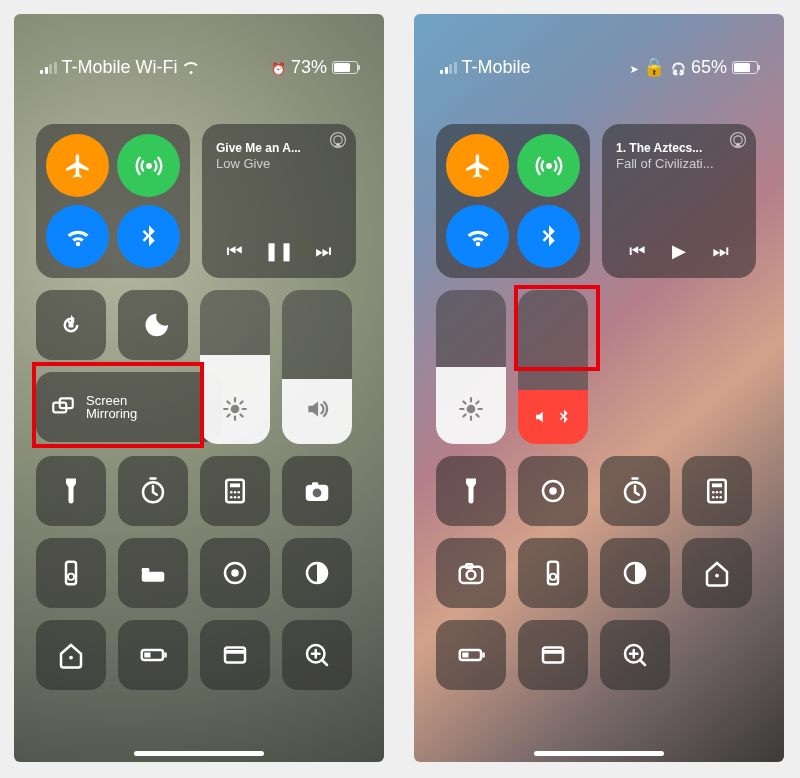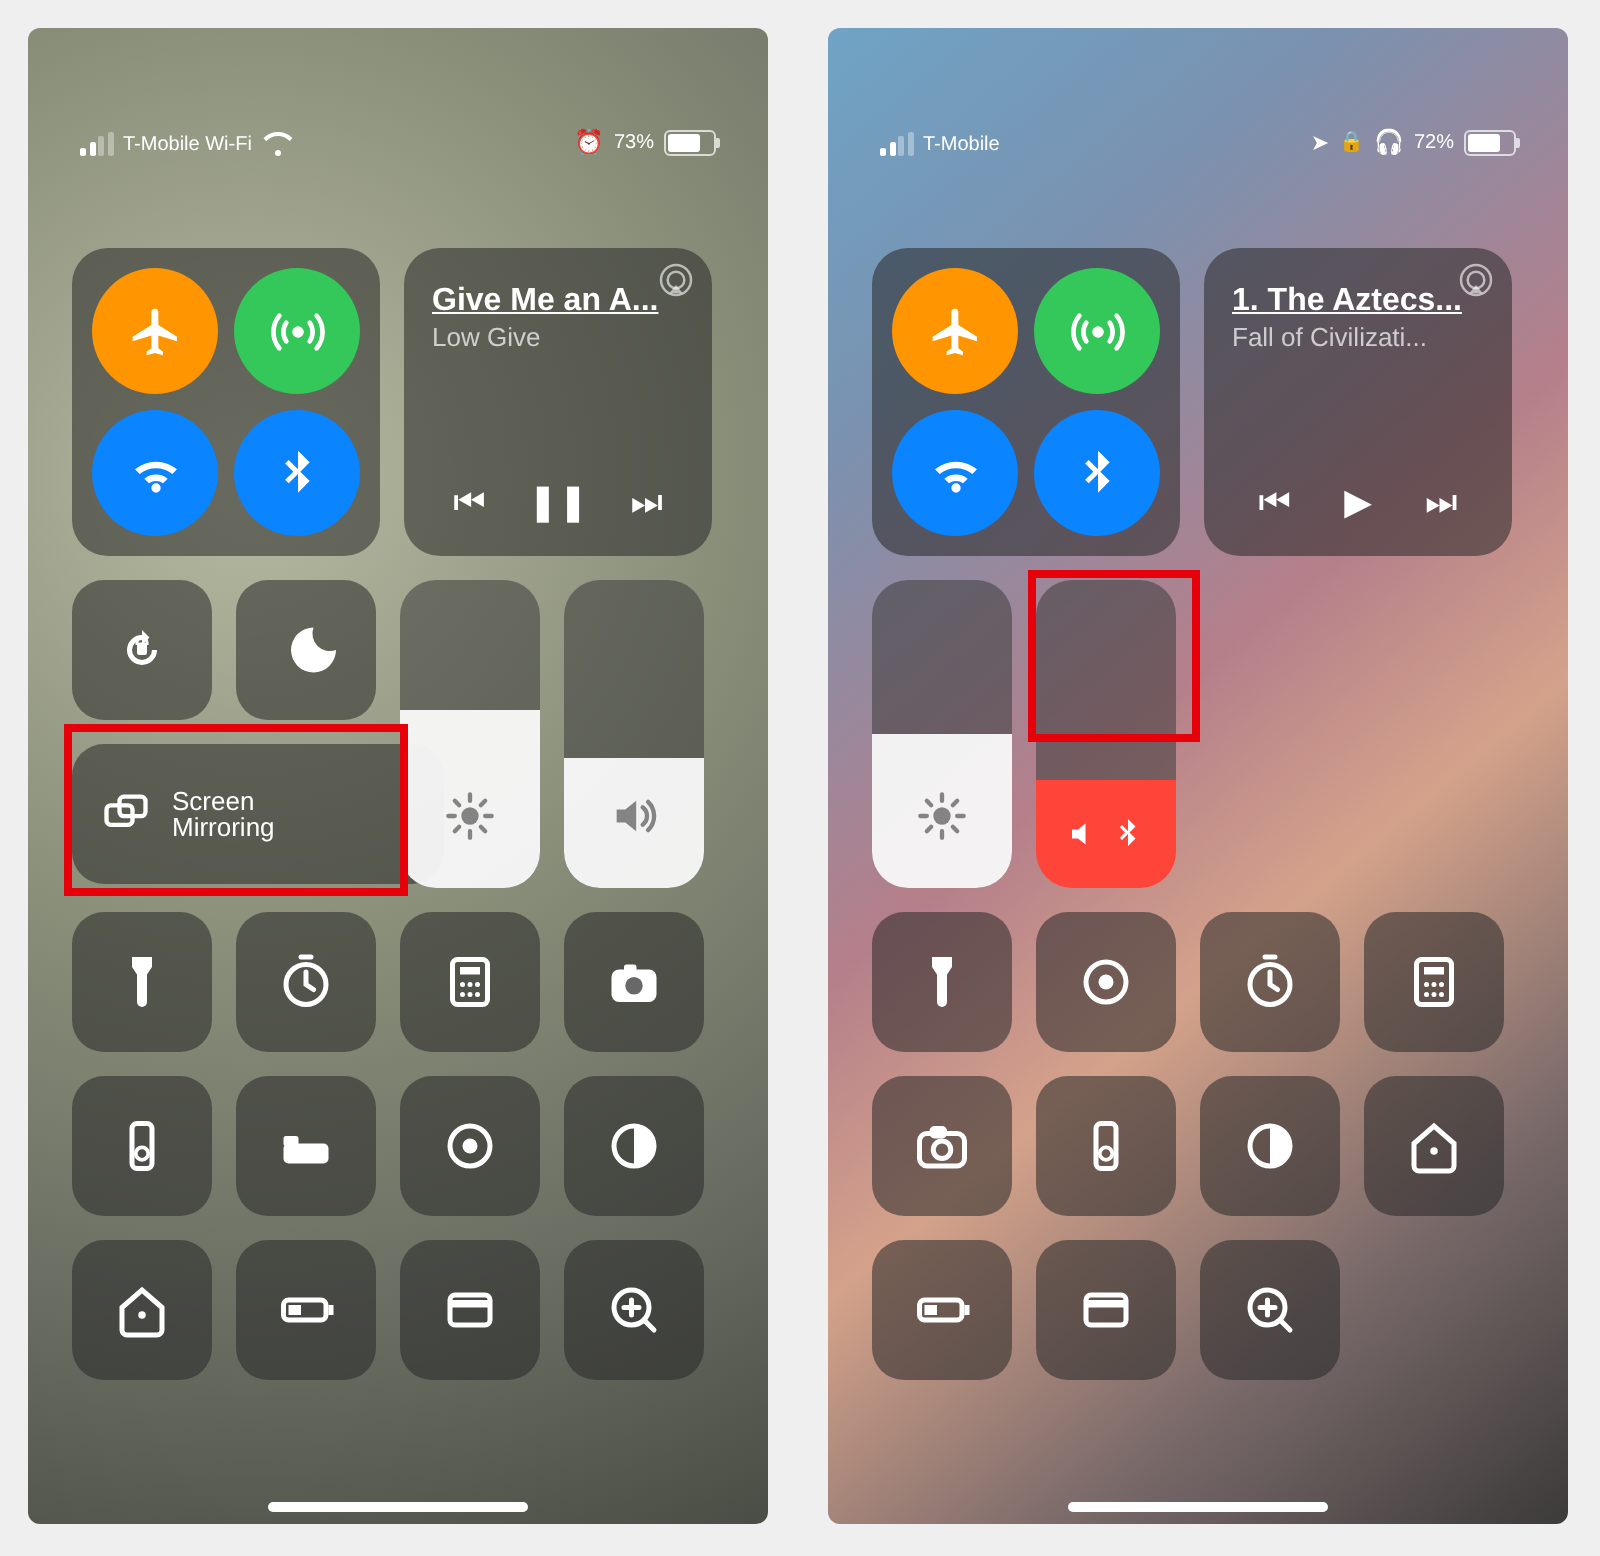--- a/index.html
+++ b/index.html
@@ -1,20 +1,20 @@
 <!DOCTYPE html>
 <html><head>
 <meta charset="utf-8">
 <style>
   html,body{margin:0;padding:0;background:#f0efef;font-family:-apple-system,Helvetica,Arial,sans-serif;}
   .canvas{width:800px;height:778px;position:relative;display:flex;gap:30px;padding:14px 14px;box-sizing:border-box;}
   .phone{width:370px;height:748px;border-radius:6px;position:relative;overflow:hidden;flex:0 0 370px;}
   .phone.bg1{background:radial-gradient(circle at 30% 30%,#b7baa2 0%,#8a8f7a 40%,#6c7064 70%,#4a4d45 100%);}
   .phone.bg2{background:linear-gradient(140deg,#6fa3c5 0%,#7a92b0 20%,#b57f8a 45%,#d4a28a 60%,#7a6a6a 80%,#3c3a3a 100%);}
-  .status{position:absolute;top:0;left:0;right:0;height:72px;display:flex;align-items:flex-end;justify-content:space-between;padding:0 26px 8px;box-sizing:border-box;color:#fff;font-size:10px;font-weight:500;}
+  .status{position:absolute;top:0;left:0;right:0;height:72px;display:flex;align-items:flex-end;justify-content:space-between;padding:0 26px 8px;box-sizing:border-box;color:#fff;font-size:18px;font-weight:500;}
   .status .left,.status .right{display:flex;align-items:center;gap:5px;}
   .sigbars{display:flex;align-items:flex-end;gap:1.5px;height:12px;}
   .sigbars span{width:3px;background:#fff;border-radius:1px;}
   .sigbars span:nth-child(1){height:4px;}
   .sigbars span:nth-child(2){height:7px;}
   .sigbars span:nth-child(3){height:10px;background:rgba(255,255,255,.35);}
   .sigbars span:nth-child(4){height:12px;background:rgba(255,255,255,.35);}
   .wifi-ic{width:16px;height:12px;position:relative;}
   .wifi-ic::before{content:"";position:absolute;left:50%;top:0;width:16px;height:16px;border:2px solid #fff;border-radius:50%;transform:translateX(-50%);clip-path:polygon(0 0,100% 0,50% 55%);}
   .wifi-ic::after{content:"";position:absolute;left:50%;bottom:0;width:3px;height:3px;background:#fff;border-radius:50%;transform:translateX(-50%);}
@@ -34,21 +34,21 @@
   .cbtn{border-radius:50%;display:flex;align-items:center;justify-content:center;}
   .orange{background:#ff9500;}
   .green{background:#34c759;}
   .blue{background:#0a84ff;}
   .cbtn svg{width:28px;height:28px;fill:#fff;}
   .cbtn.green svg{fill:#fff;}
 
   
   .media{width:154px;height:154px;padding:12px 14px;box-sizing:border-box;color:#fff;display:flex;flex-direction:column;}
   .media .air{position:absolute;top:6px;right:8px;}
-  .media .ttl{font-size:16px;font-weight:600;line-height:1.1;margin-top:6px;text-decoration:underline;}
+  .media .ttl{font-size:12px;font-weight:600;line-height:1.1;margin-top:6px;}
   .media .sub{font-size:13px;color:rgba(255,255,255,.7);line-height:1.1;margin-top:2px;}
   .media .ctrls{margin-top:auto;display:flex;justify-content:space-around;align-items:center;padding-bottom:4px;}
   .media .ctrls span{color:#fff;font-size:18px;}
   .pbtn{font-size:22px;}
 
   
   .sq{width:70px;height:70px;border-radius:16px;display:flex;align-items:center;justify-content:center;color:#fff;}
   .sq svg{width:30px;height:30px;fill:#fff;}
 
   
@@ -288,21 +288,21 @@
             <span></span>
             <span></span>
             <span></span>
           </span>
       <span>T-Mobile</span>
     </div>
     <div class="right">
       <span class="loc-ic"></span>
       <span>🔒</span>
       <span class="headph-ic"></span>
-      <span>72%</span>
+      <span>65%</span>
       <span class="battery">
             <i id="batR" style="width: 15.84px;"></i>
           </span>
     </div>
   </div>
 
   <div class="cc">
     <div class="row">
       <div class="tile conn">
         <div class="cbtn orange">

